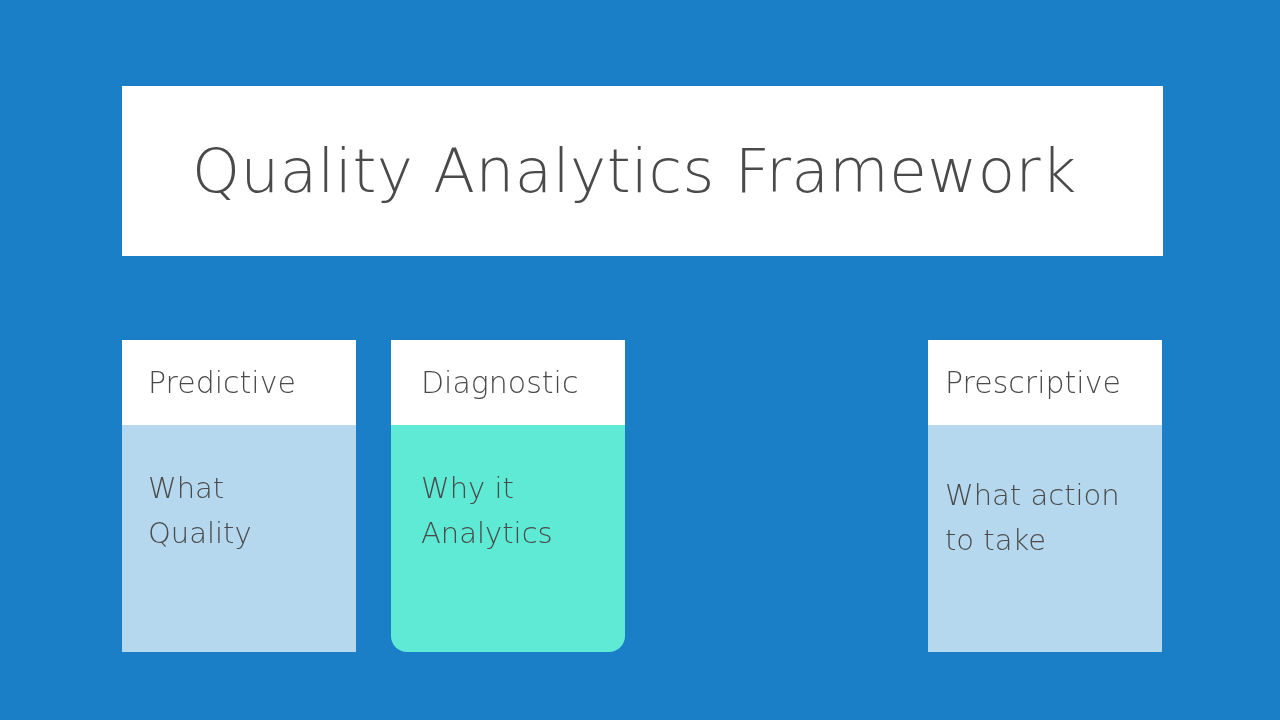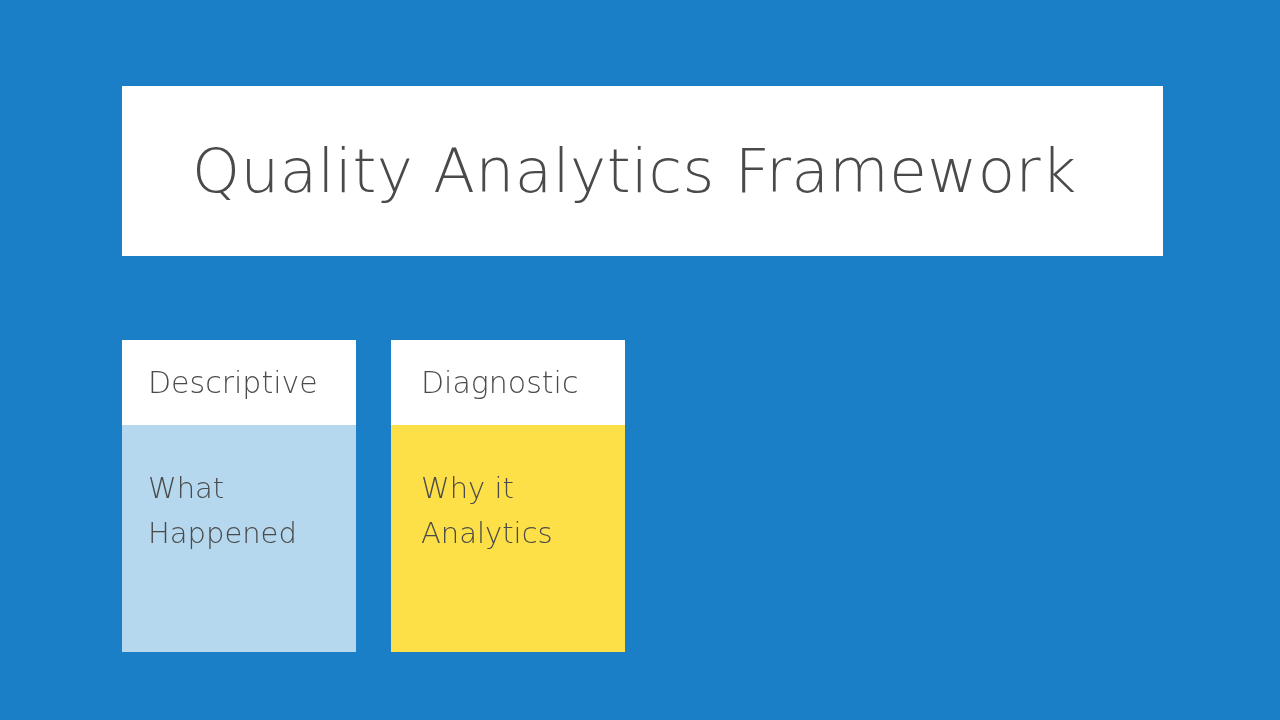--- a/index.html
+++ b/index.html
@@ -124,34 +124,43 @@
 <div id="slide" style="background: rgb(27, 127, 200);">
 
   <div id="title-card" style="background: rgb(255, 255, 255);">
     <div id="title-text" style="color: rgb(74, 74, 74);">Quality Analytics Framework</div>
   </div>
 
   <div id="cards">
 
     <div class="card" id="card-0" style="background: rgb(181, 216, 238);">
       <div class="card-header" style="background: rgb(255, 255, 255);">
-        <span class="card-header-text">Descriptive</span>
+        <span class="card-header-text">Predictive</span>
       </div>
       <div class="card-body">
         <span class="card-body-text">What
-Happened</span>
+Quality</span>
       </div>
     </div>
 
-    <div class="card" id="card-1" style="background: #fde047;">
+    <div class="card" id="card-1" style="background: #5eead4; border-radius: 16px;">
       <div class="card-header" style="background: rgb(255, 255, 255);">
         <span class="card-header-text">Diagnostic</span>
       </div>
       <div class="card-body">
         <span class="card-body-text">Why it
 Analytics</span>
       </div>
     </div>
 
 
+    <div class="card" id="card-3" style="background: rgb(181, 216, 238);">
+      <div class="card-header" style="background: rgb(255, 255, 255);">
+        <span class="card-header-text">Prescriptive</span>
+      </div>
+      <div class="card-body">
+        <span class="card-body-text">What action
+to take</span>
+      </div>
+    </div>
 
   </div>
 </div>
 
 </body></html>

